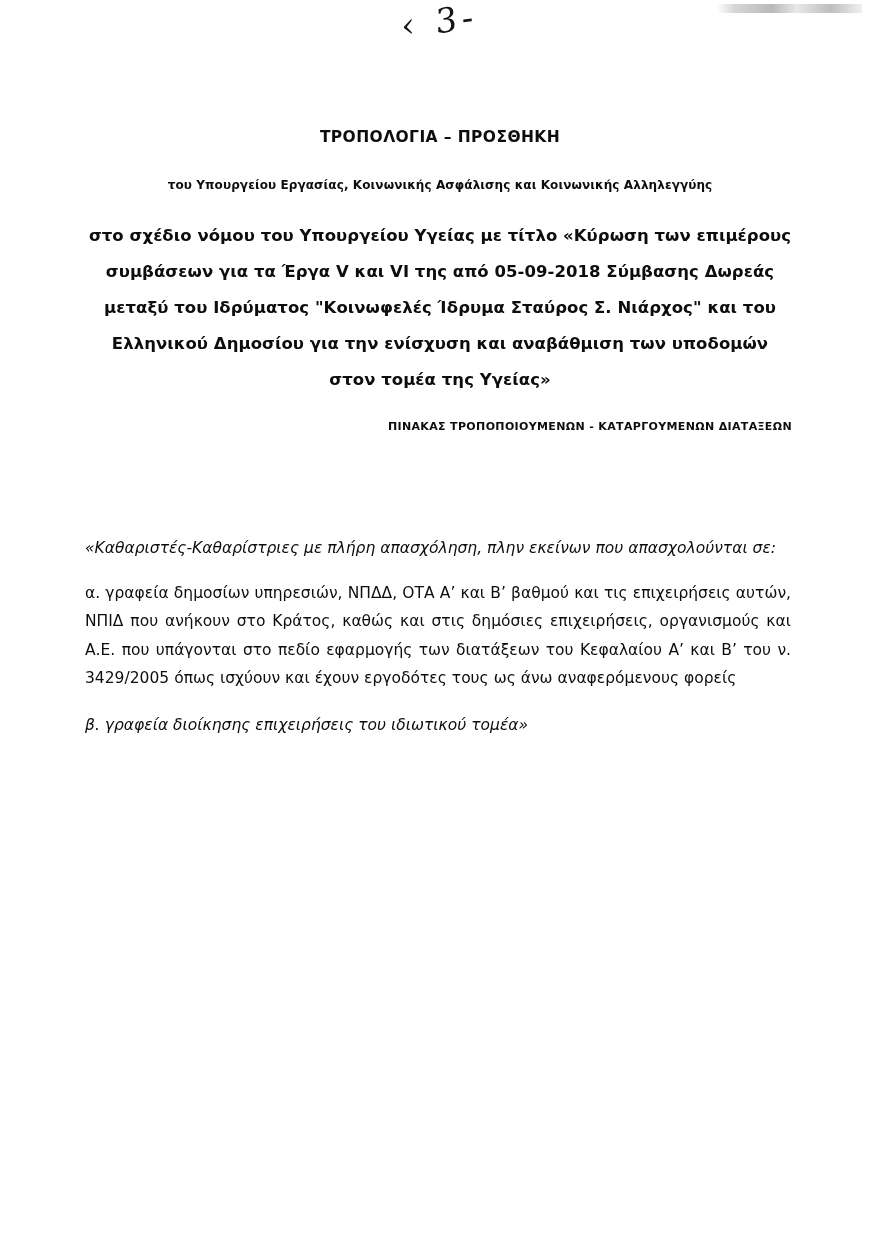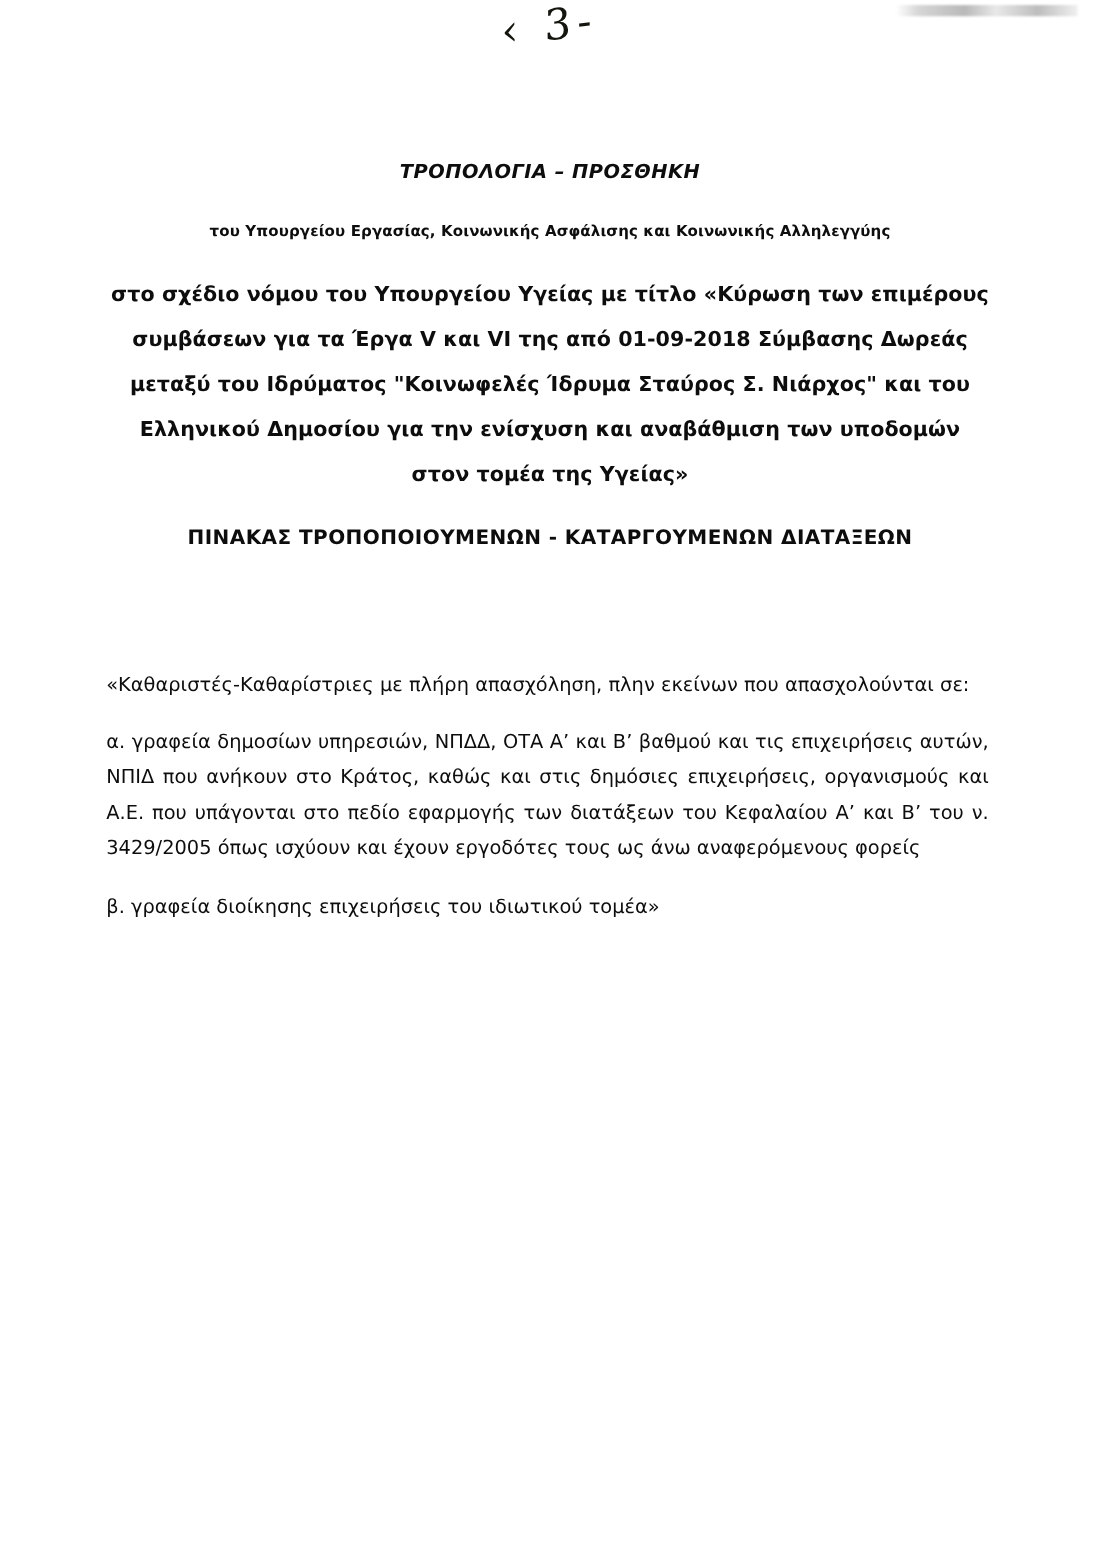--- a/index.html
+++ b/index.html
@@ -65,21 +65,20 @@
     left: 88px;
     top: 128px;
     width: 704px;
     text-align: center;
   }
   .title-main {
     font-size: 15.5px;
     font-weight: bold;
     letter-spacing: 0.4px;
     margin: 0 0 32px 0;
-    font-style: italic;
   }
   .title-sub {
     font-size: 12px;
     font-weight: bold;
     letter-spacing: 0.1px;
     margin: 0 0 26px 0;
   }
   .title-law {
     font-size: 16.5px;
     font-weight: bold;
@@ -87,22 +86,22 @@
     letter-spacing: 0.05px;
     margin: 0;
     text-align: center;
   }
 
   .section-heading {
     position: absolute;
     left: 88px;
     top: 420px;
     width: 704px;
-    text-align: center;
-    font-size: 16px;
+    text-align: right;
+    font-size: 11px;
     font-weight: bold;
     letter-spacing: 0.35px;
   }
 
   
   .body-block {
     position: absolute;
     left: 85px;
     top: 534px;
     width: 706px;
@@ -110,37 +109,37 @@
   .para {
     font-size: 15.5px;
     line-height: 28.5px;
     margin: 0 0 18px 0;
     text-align: justify;
     text-justify: inter-word;
     letter-spacing: 0.01px;
   }
   .para:last-child { margin-bottom: 0; }
   .para.tight { margin-bottom: 16px; }
-  .para.no-justify { text-align: left; }
+  .para.no-justify { text-align: left; font-style: italic; }
 </style>
 </head>
 <body>
 
 <div class="page">
 
   <div class="scan-artifact"></div>
 
   <div class="handwritten-mark">
     <span class="hw">‹ 3-</span>
   </div>
 
   <div class="title-block">
     <p class="title-main">ΤΡΟΠΟΛΟΓΙΑ – ΠΡΟΣΘΗΚΗ</p>
     <p class="title-sub">του Υπουργείου Εργασίας, Κοινωνικής Ασφάλισης και Κοινωνικής Αλληλεγγύης</p>
-    <p class="title-law">στο σχέδιο νόμου του Υπουργείου Υγείας με τίτλο «Κύρωση των επιμέρους συμβάσεων για τα Έργα V και VI της από 01-09-2018 Σύμβασης Δωρεάς μεταξύ του Ιδρύματος "Κοινωφελές Ίδρυμα Σταύρος Σ. Νιάρχος" και του Ελληνικού Δημοσίου για την ενίσχυση και αναβάθμιση των υποδομών στον τομέα της Υγείας»</p>
+    <p class="title-law">στο σχέδιο νόμου του Υπουργείου Υγείας με τίτλο «Κύρωση των επιμέρους συμβάσεων για τα Έργα V και VI της από 05-09-2018 Σύμβασης Δωρεάς μεταξύ του Ιδρύματος "Κοινωφελές Ίδρυμα Σταύρος Σ. Νιάρχος" και του Ελληνικού Δημοσίου για την ενίσχυση και αναβάθμιση των υποδομών στον τομέα της Υγείας»</p>
   </div>
 
   <div class="section-heading">ΠΙΝΑΚΑΣ ΤΡΟΠΟΠΟΙΟΥΜΕΝΩΝ - ΚΑΤΑΡΓΟΥΜΕΝΩΝ ΔΙΑΤΑΞΕΩΝ</div>
 
   <div class="body-block">
     <p class="para no-justify tight">«Καθαριστές-Καθαρίστριες με πλήρη απασχόληση, πλην εκείνων που απασχολούνται σε:</p>
     <p class="para">α. γραφεία δημοσίων υπηρεσιών, ΝΠΔΔ, ΟΤΑ Α’ και Β’ βαθμού και τις επιχειρήσεις αυτών, ΝΠΙΔ που ανήκουν στο Κράτος, καθώς και στις δημόσιες επιχειρήσεις, οργανισμούς και Α.Ε. που υπάγονται στο πεδίο εφαρμογής των διατάξεων του Κεφαλαίου Α’ και Β’ του ν. 3429/2005 όπως ισχύουν και έχουν εργοδότες τους ως άνω αναφερόμενους φορείς</p>
     <p class="para no-justify">β. γραφεία διοίκησης επιχειρήσεις του ιδιωτικού τομέα»</p>
   </div>
 

